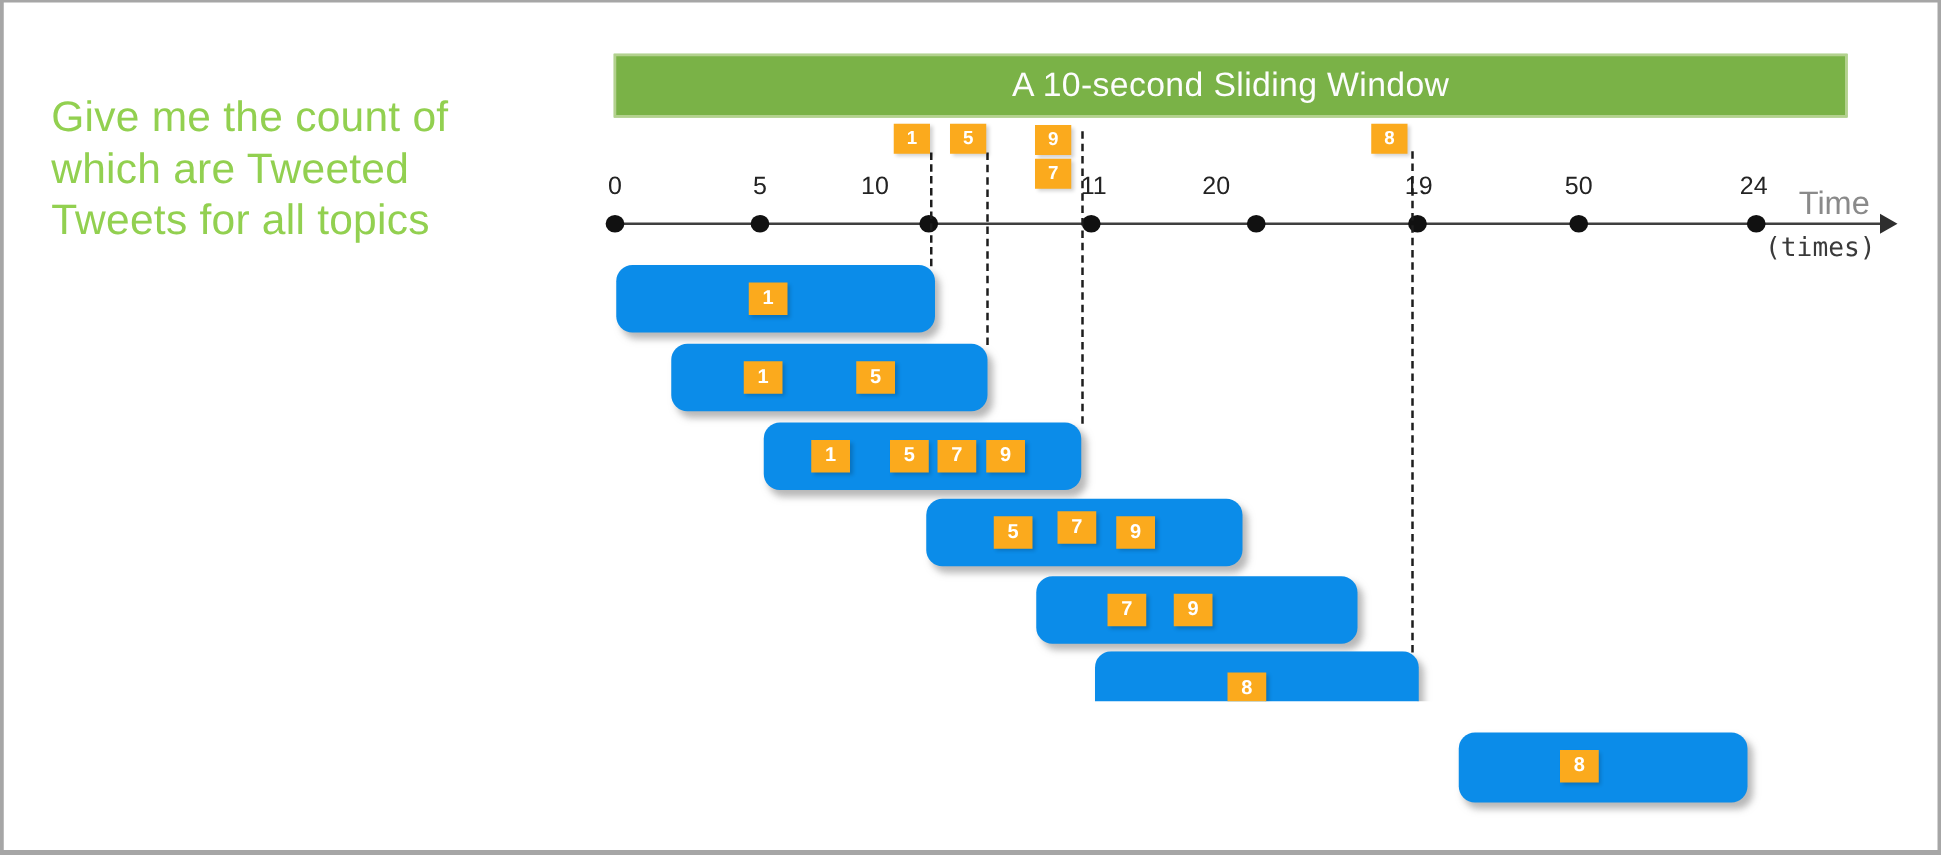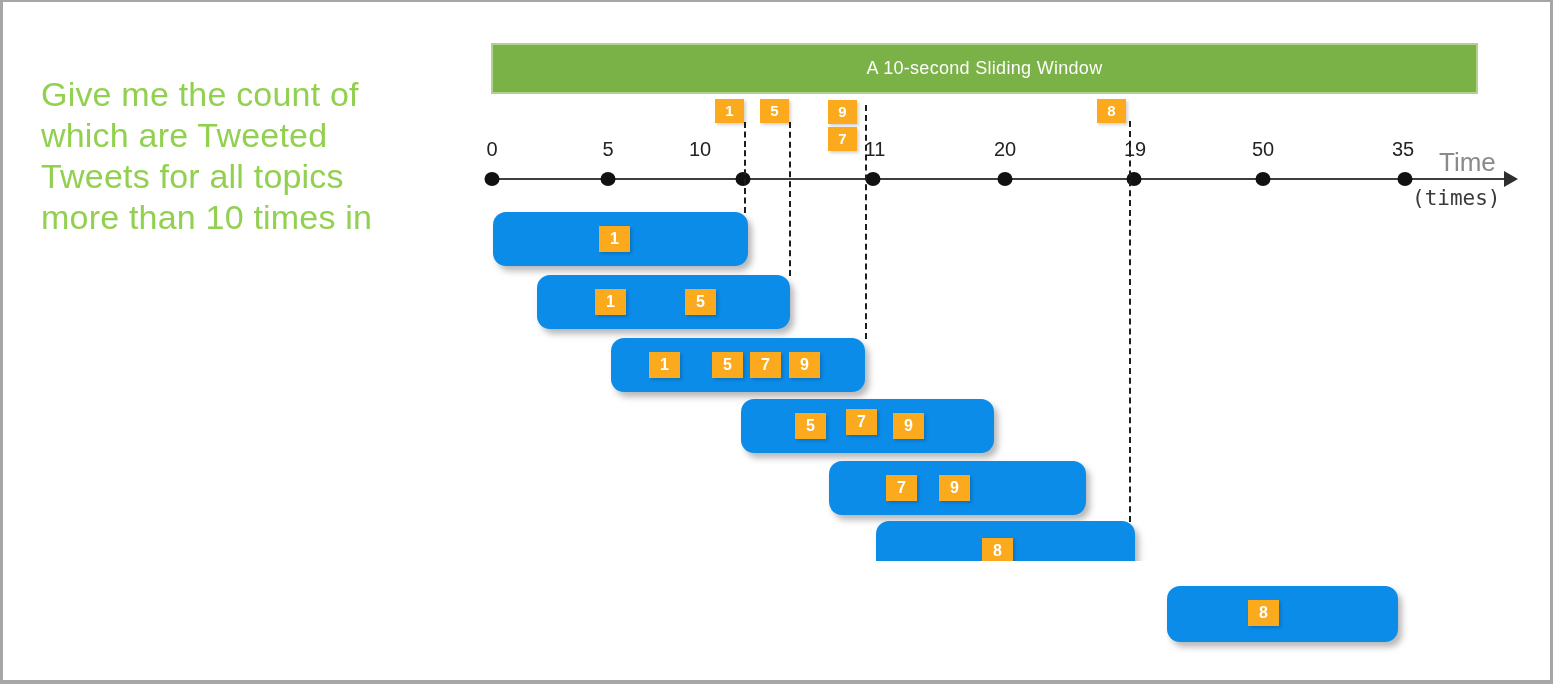--- a/index.html
+++ b/index.html
@@ -22,21 +22,21 @@
   }
   
   .banner{
     position:absolute;left:488px;top:41px;width:987px;height:51px;
     background:#7ab247;
     border:2px solid #b3d18e;
     box-sizing:border-box;
     display:flex;align-items:center;justify-content:center;
   }
   .banner span{
-    color:#fdfdfd;font-size:18px;font-weight:400;letter-spacing:0.3px;
+    color:#fdfdfd;font-size:27px;font-weight:400;letter-spacing:0.3px;
   }
   
   .axis-line{position:absolute;left:489px;top:176px;width:1016px;height:2px;background:#3f3f3f;}
   .axis-arrow{
     position:absolute;left:1501px;top:169px;width:0;height:0;
     border-top:8px solid transparent;border-bottom:8px solid transparent;
     border-left:14px solid #2e2e2e;
   }
   .dot{
     position:absolute;top:170px;width:15px;height:14px;border-radius:50%;
@@ -76,38 +76,37 @@
 </style>
 </head>
 <body>
 
 <div class="canvas">
 
   <div class="query">
     <div>Give me the count of</div>
     <div>which are Tweeted</div>
     <div>Tweets for all topics</div>
-    <div>more than 10 times in</div>
   </div>
 
   <div class="banner">
     <span>A 10-second Sliding Window</span>
   </div>
 
   <div class="axis-line"></div>
   <div class="axis-arrow"></div>
 
   <div class="tick-label" style="left:489px">0</div>
   <div class="tick-label" style="left:605px">5</div>
   <div class="tick-label" style="left:697px">10</div>
   <div class="tick-label" style="left:872px">11</div>
-  <div class="tick-label" style="left:1002px">20</div>
+  <div class="tick-label" style="left:970px">20</div>
   <div class="tick-label" style="left:1132px">19</div>
   <div class="tick-label" style="left:1260px">50</div>
-  <div class="tick-label" style="left:1400px">35</div>
+  <div class="tick-label" style="left:1400px">24</div>
 
   <div class="dot" style="left:489px"></div>
   <div class="dot" style="left:605px"></div>
   <div class="dot" style="left:740px"></div>
   <div class="dot" style="left:870px"></div>
   <div class="dot" style="left:1002px"></div>
   <div class="dot" style="left:1131px"></div>
   <div class="dot" style="left:1260px"></div>
   <div class="dot" style="left:1402px"></div>
 

